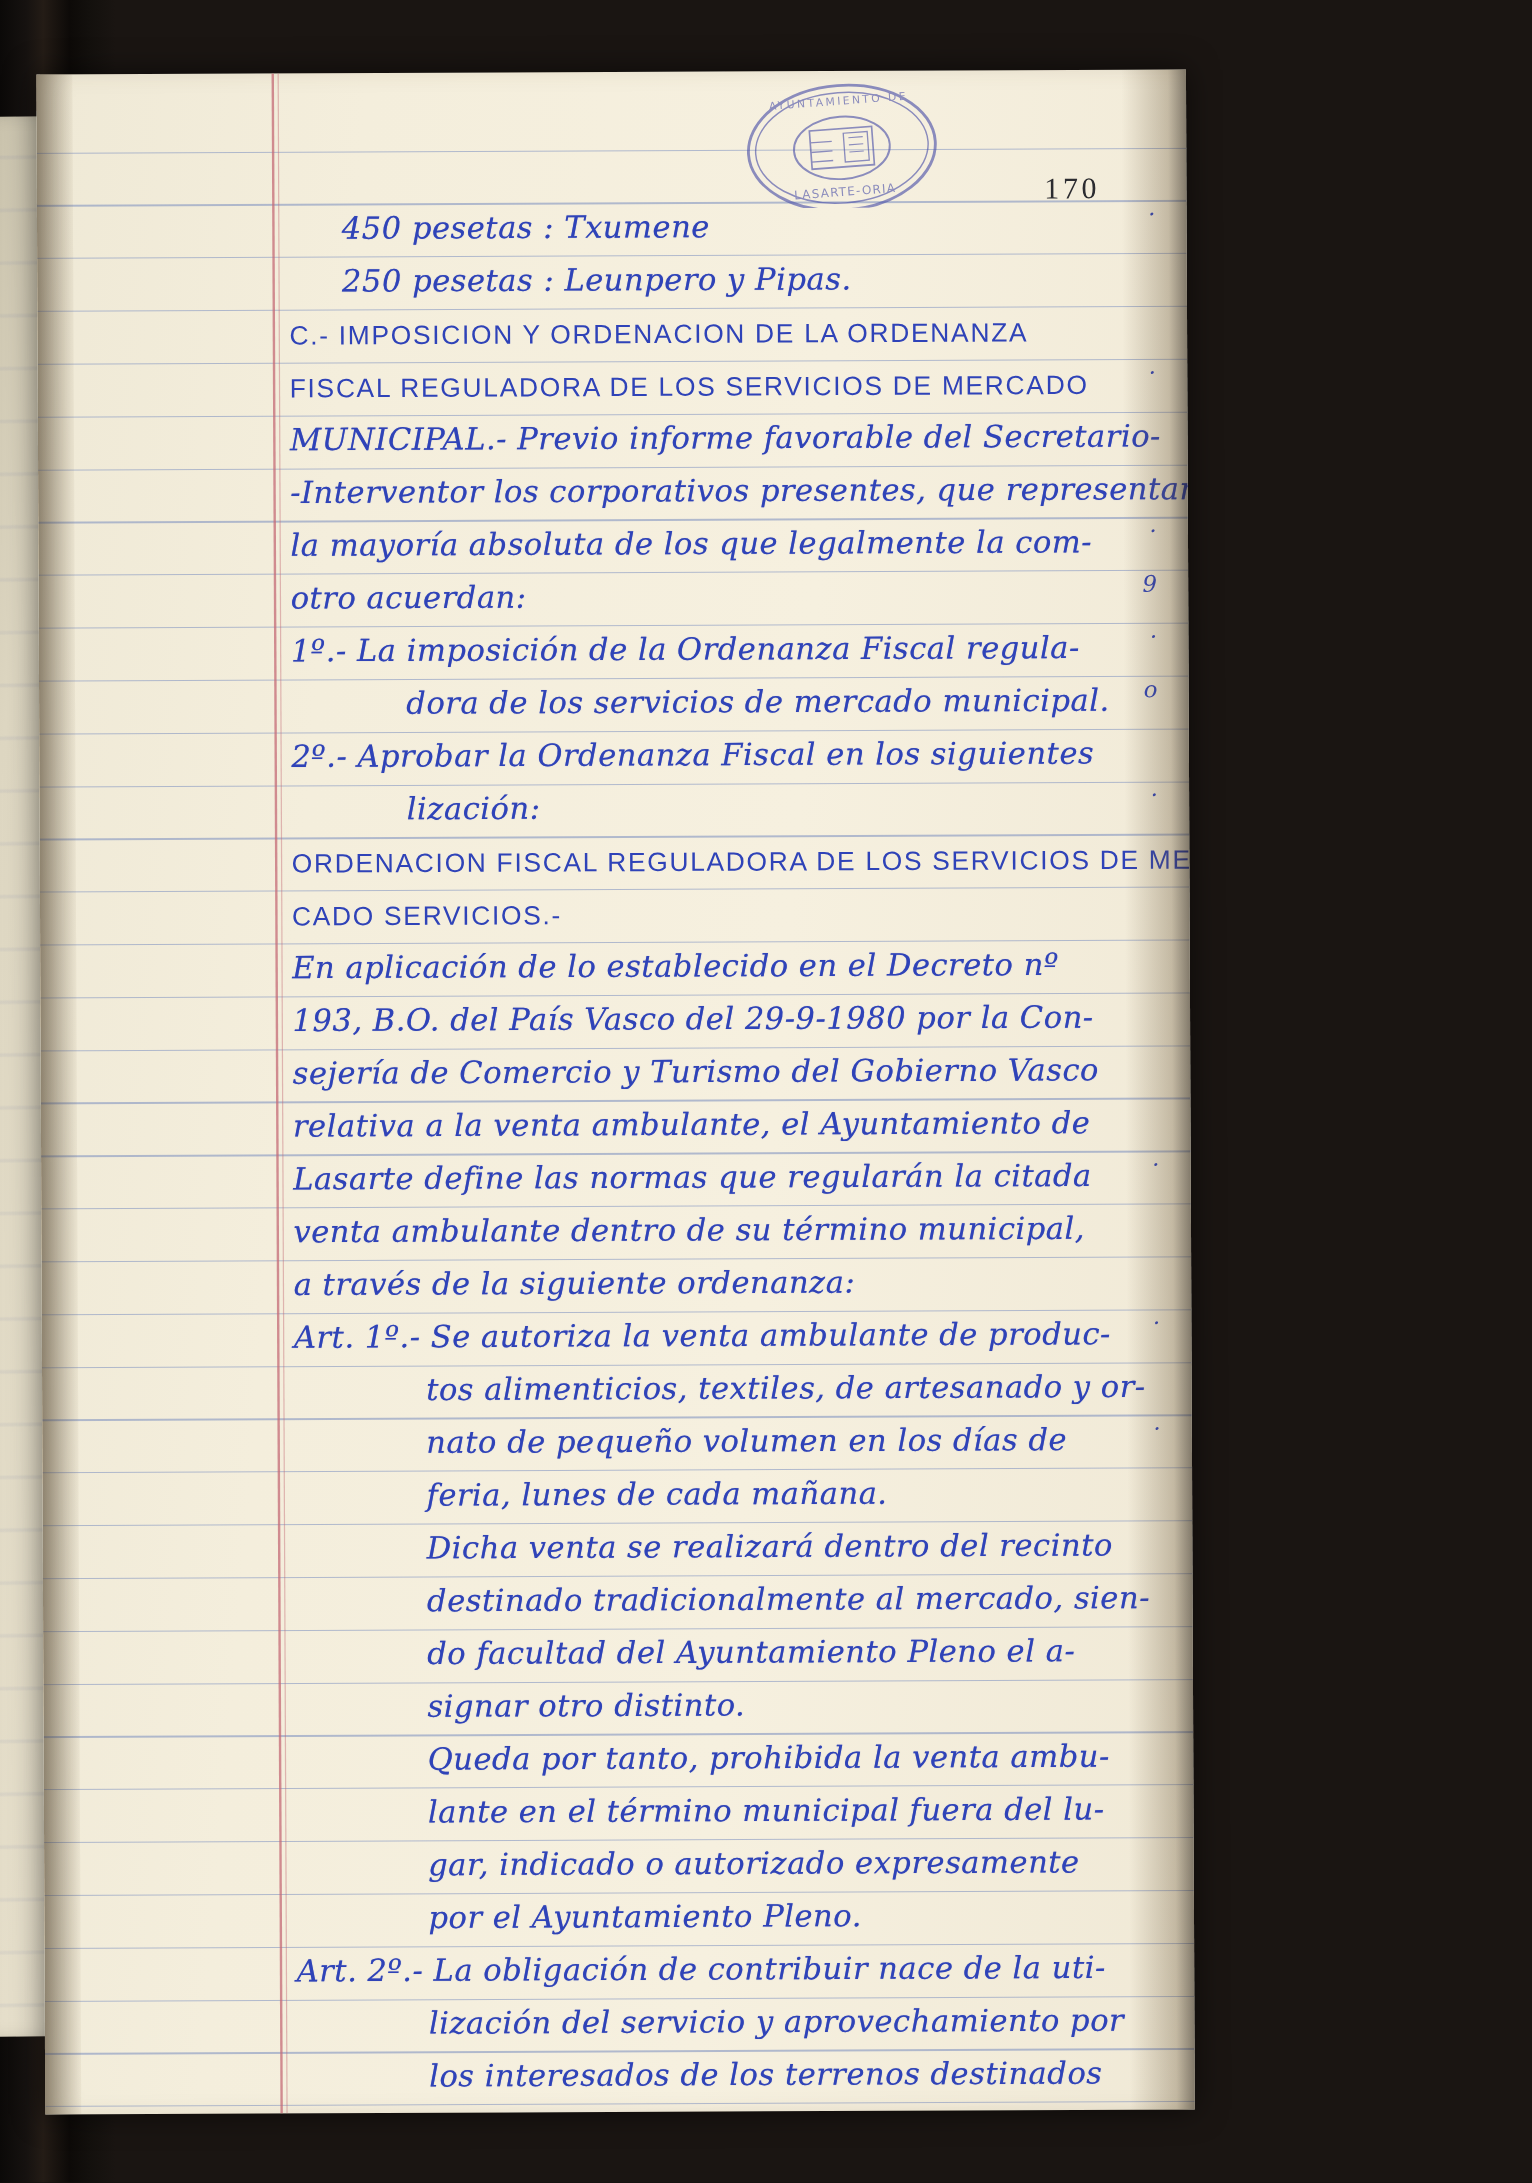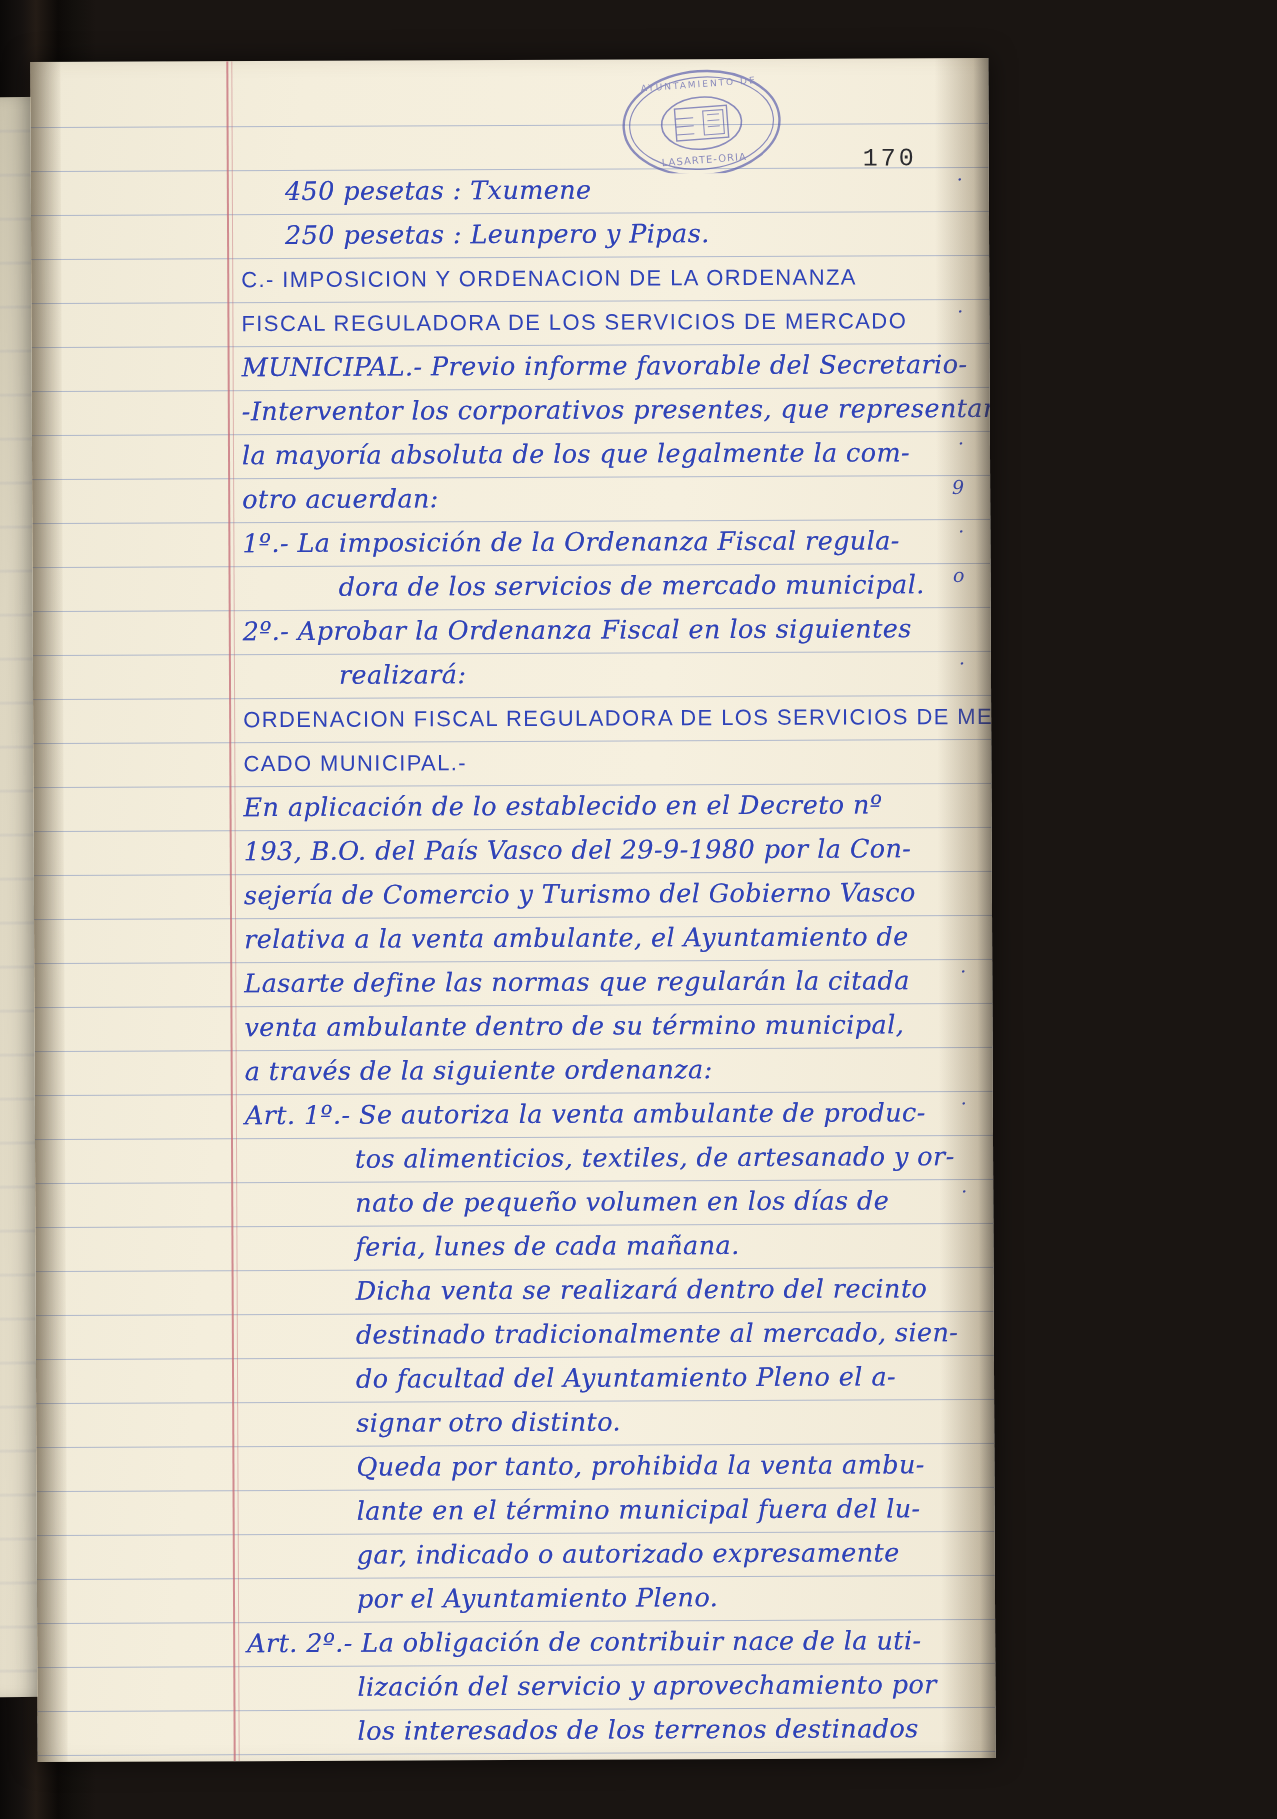--- a/index.html
+++ b/index.html
@@ -130,21 +130,21 @@
     width: 30px;
     background: linear-gradient(90deg, rgba(60,46,26,0.45) 0%, rgba(120,96,60,0.05) 100%);
     pointer-events: none;
   }
 
   
   .folio {
     position: absolute;
     right: 72px;
     top: 86px;
-    font-family: Liberation Mono, monospace;
+    font-family: Liberation Serif, serif;
     font-size: 25px;
     letter-spacing: 3px;
     color: #2c2c30;
   }
 
   
   .stamp {
     position: absolute;
     left: 566px;
     top: 8px;
@@ -260,23 +260,23 @@
           <div class="line indent1"><span class="cursive">250 pesetas : Leunpero y Pipas.</span></div>
           <div class="line indent0"><span class="caps">C.- IMPOSICION Y ORDENACION DE LA ORDENANZA</span></div>
           <div class="line indent0"><span class="caps">FISCAL REGULADORA DE LOS SERVICIOS DE MERCADO</span></div>
           <div class="line indent0"><span class="cursive">MUNICIPAL.- Previo informe favorable del Secretario-</span></div>
           <div class="line indent0"><span class="cursive">-Interventor los corporativos presentes, que representan</span></div>
           <div class="line indent0"><span class="cursive">la mayoría absoluta de los que legalmente la com-</span></div>
           <div class="line indent0"><span class="cursive">otro acuerdan:</span></div>
           <div class="line indent0"><span class="cursive">1º.- La imposición de la Ordenanza Fiscal regula-</span></div>
           <div class="line indent2"><span class="cursive">dora de los servicios de mercado municipal.</span></div>
           <div class="line indent0"><span class="cursive">2º.- Aprobar la Ordenanza Fiscal en los siguientes</span></div>
-          <div class="line indent2"><span class="cursive">realizará:</span></div>
+          <div class="line indent2"><span class="cursive">lización:</span></div>
           <div class="line indent0"><span class="caps">ORDENACION FISCAL REGULADORA DE LOS SERVICIOS DE MER-</span></div>
-          <div class="line indent0"><span class="caps">CADO MUNICIPAL.-</span></div>
+          <div class="line indent0"><span class="caps">CADO SERVICIOS.-</span></div>
           <div class="line indent0"><span class="cursive">En aplicación de lo establecido en el Decreto nº</span></div>
           <div class="line indent0"><span class="cursive">193, B.O. del País Vasco del 29-9-1980 por la Con-</span></div>
           <div class="line indent0"><span class="cursive">sejería de Comercio y Turismo del Gobierno Vasco</span></div>
           <div class="line indent0"><span class="cursive">relativa a la venta ambulante, el Ayuntamiento de</span></div>
           <div class="line indent0"><span class="cursive">Lasarte define las normas que regularán la citada</span></div>
           <div class="line indent0"><span class="cursive">venta ambulante dentro de su término municipal,</span></div>
           <div class="line indent0"><span class="cursive">a través de la siguiente ordenanza:</span></div>
           <div class="line indent0"><span class="cursive">Art. 1º.- Se autoriza la venta ambulante de produc-</span></div>
           <div class="line indent3"><span class="cursive">tos alimenticios, textiles, de artesanado y or-</span></div>
           <div class="line indent3"><span class="cursive">nato de pequeño volumen en los días de</span></div>

